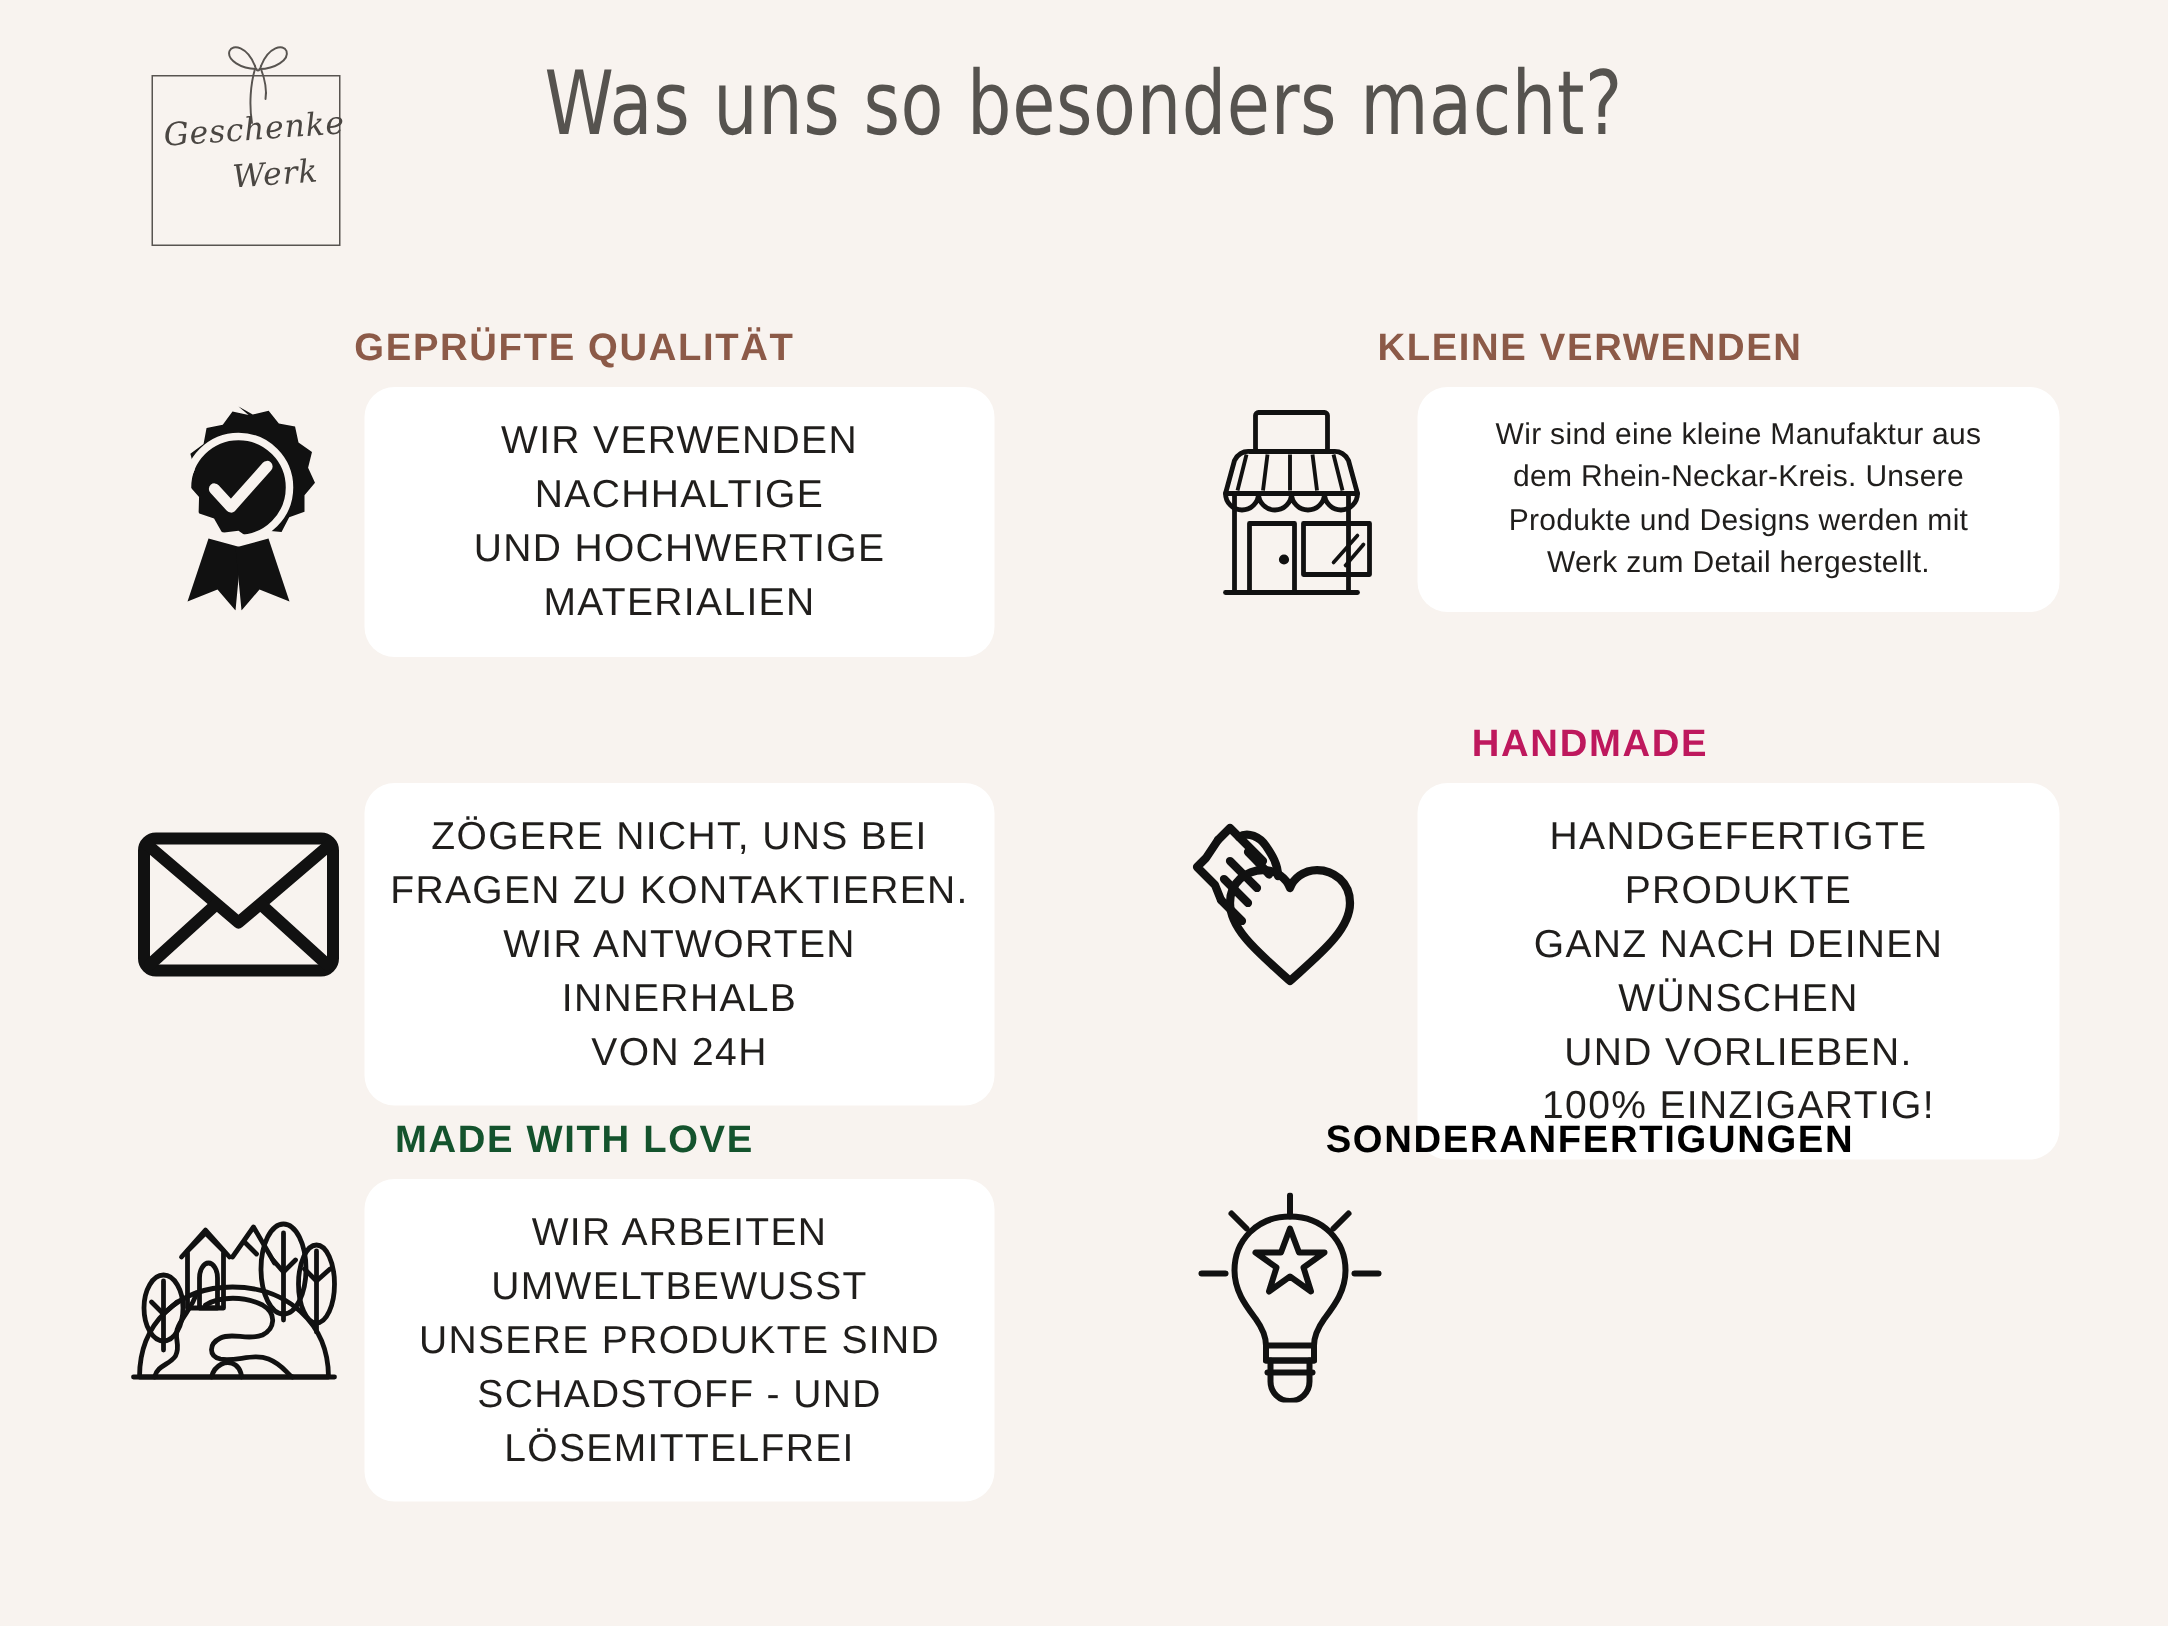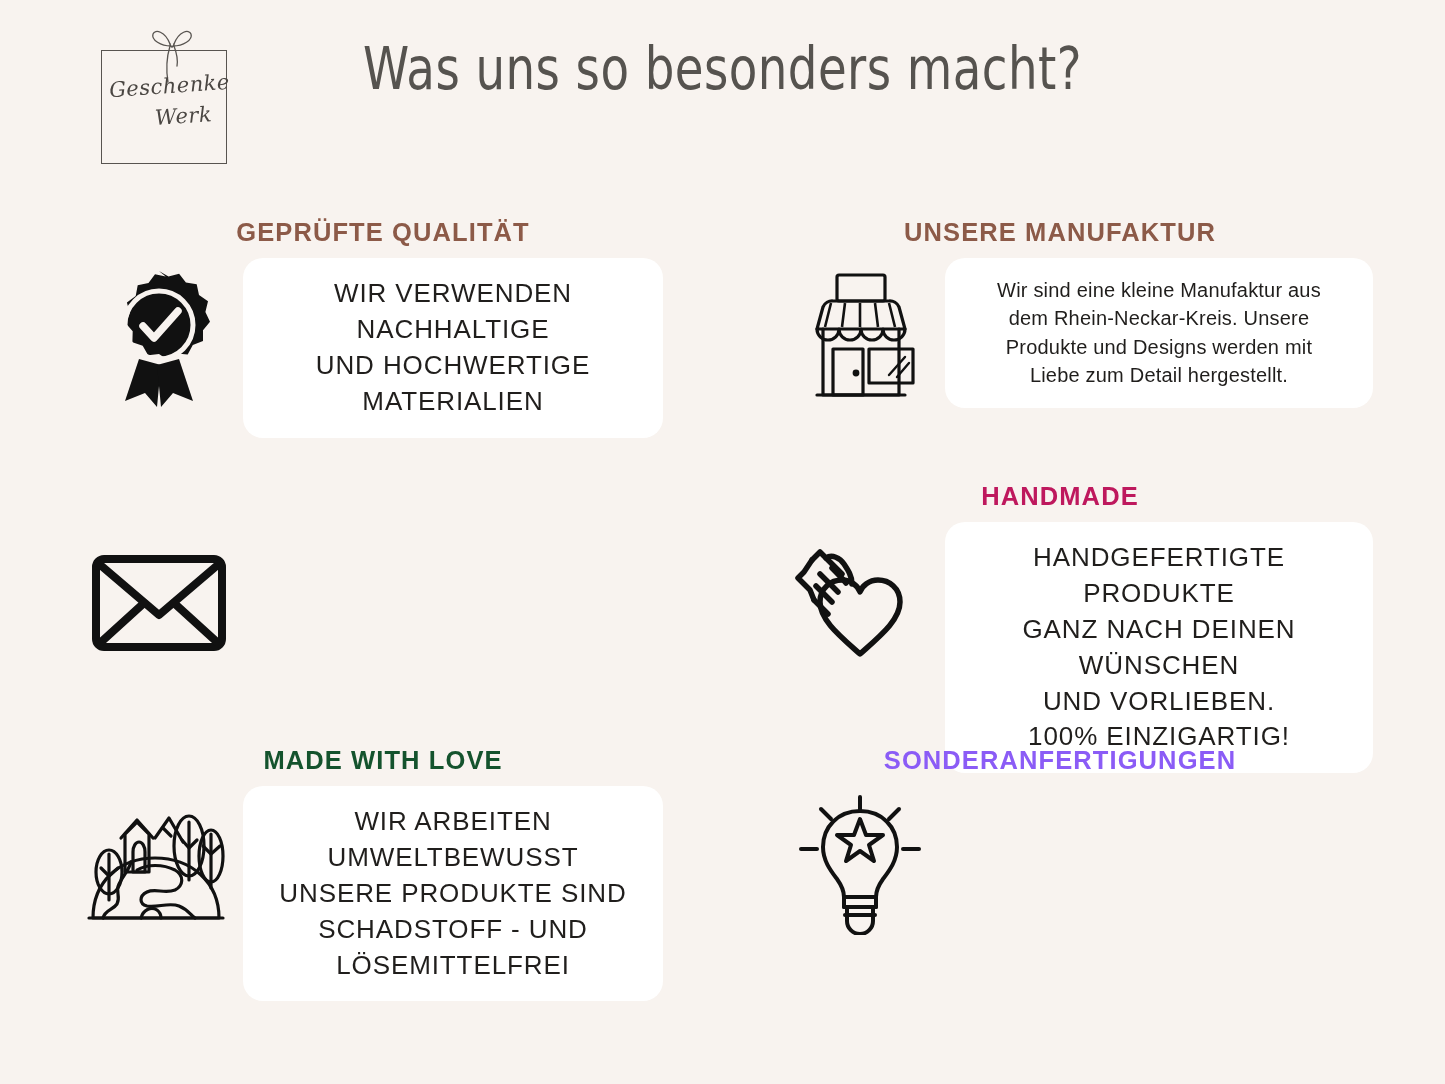--- a/index.html
+++ b/index.html
@@ -168,21 +168,21 @@
           <path d="M44 59 L55 71 L79 44" fill="none" stroke="#F8F3EF" stroke-width="7.5" stroke-linecap="round" stroke-linejoin="round"></path>
         </svg>
       </div>
       <div class="card">
         <div class="card-text upper">WIR VERWENDEN NACHHALTIGE
 UND HOCHWERTIGE MATERIALIEN</div>
       </div>
     </div>
 
     <div class="cell right">
-      <div class="feature-heading" style="color:#8C5A48">UNSERE MANUFAKTUR</div>
+      <div class="feature-heading" style="color:#8C5A48">KLEINE VERWENDEN</div>
       <div class="icon-box">
         <svg viewBox="0 0 130 140" width="130" height="140">
           <g fill="none" stroke="#111111" stroke-width="3.2" stroke-linejoin="round" stroke-linecap="round">
             <rect x="42" y="8" width="48" height="26" rx="2"></rect>
             <path d="M22 62 L28 40 A10 10 0 0 1 38 34 L94 34 A10 10 0 0 1 104 40 L110 62 Z"></path>
             <path d="M22 62 a11 11 0 0 0 22 0 a11 11 0 0 0 22 0 a11 11 0 0 0 22 0 a11 11 0 0 0 22 0"></path>
             <path d="M28 62 L28 128 L104 128 L104 62"></path>
             <line x1="22" y1="128" x2="110" y2="128"></line>
             <rect x="38" y="82" width="30" height="46"></rect>
             <rect x="76" y="82" width="44" height="34" transform="translate(-2,0)"></rect>
@@ -198,38 +198,44 @@
             <line x1="65" y1="36" x2="65" y2="60"></line>
             <line x1="80" y1="36" x2="83" y2="60"></line>
             <line x1="94" y1="36" x2="100" y2="60"></line>
           </g>
         </svg>
       </div>
       <div class="card">
         <div class="card-text mixed">Wir sind eine kleine Manufaktur aus
 dem Rhein-Neckar-Kreis. Unsere
 Produkte und Designs werden mit
-Liebe zum Detail hergestellt.</div>
+Werk zum Detail hergestellt.</div>
       </div>
     </div>
 
   </div>
 
   <div class="row">
 
     <div class="cell left">
       <div class="icon-box">
         <svg viewBox="0 0 150 120" width="150" height="120">
           <g fill="none" stroke="#111111" stroke-width="8" stroke-linejoin="round" stroke-linecap="round">
             <rect x="12" y="18" width="126" height="88" rx="8"></rect>
             <path d="M14 22 L75 74 L136 22"></path>
             <path d="M16 102 L60 62"></path>
             <path d="M134 102 L90 62"></path>
           </g>
         </svg>
+      </div>
+      <div class="card">
+        <div class="card-text upper">ZÖGERE NICHT, UNS BEI
+FRAGEN ZU KONTAKTIEREN.
+WIR ANTWORTEN INNERHALB
+VON 24H</div>
       </div>
     </div>
 
     <div class="cell right">
       <div class="feature-heading" style="color:#be185d">HANDMADE</div>
       <div class="icon-box">
         <svg viewBox="0 0 140 130" width="140" height="130">
           <g fill="none" stroke="#111111" stroke-width="5.5" stroke-linejoin="round" stroke-linecap="round">
             <path d="M70 118 C 50 100, 30 84, 30 66 C 30 52, 41 44, 52 44 C 61 44, 68 50, 70 56 C 72 50, 79 44, 88 44 C 99 44, 110 52, 110 66 C 110 84, 90 100, 70 118 Z"></path>
             <path d="M56 47 C 52 42, 46 36, 42 32"></path>
@@ -283,21 +289,21 @@
       </div>
       <div class="card">
         <div class="card-text upper">WIR ARBEITEN UMWELTBEWUSST
 UNSERE PRODUKTE SIND
 SCHADSTOFF - UND
 LÖSEMITTELFREI</div>
       </div>
     </div>
 
     <div class="cell right">
-      <div class="feature-heading" style="color:#8b5cf6">SONDERANFERTIGUNGEN</div>
+      <div class="feature-heading" style="color:#000000">SONDERANFERTIGUNGEN</div>
       <div class="icon-box">
         <svg viewBox="0 0 130 140" width="130" height="140">
           <g fill="none" stroke="#111111" stroke-width="4" stroke-linecap="round" stroke-linejoin="round">
             <path d="M65 16 C 43 16, 28 32, 28 52 C 28 66, 36 76, 42 84 C 47 91, 49 96, 49 102 L81 102 C 81 96, 83 91, 88 84 C 94 76, 102 66, 102 52 C 102 32, 87 16, 65 16 Z"></path>
             <path d="M49 102 L49 112 L81 112 L81 102"></path>
             <line x1="49" y1="112" x2="81" y2="112"></line>
             <line x1="50" y1="120" x2="80" y2="120"></line>
             <path d="M52 112 L52 126 a13 13 0 0 0 26 0 L78 112"></path>
             <path d="M65 24 L71 40 L88 40 L74 50 L79 66 L65 56 L51 66 L56 50 L42 40 L59 40 Z"></path>
             <line x1="65" y1="2" x2="65" y2="16"></line>

